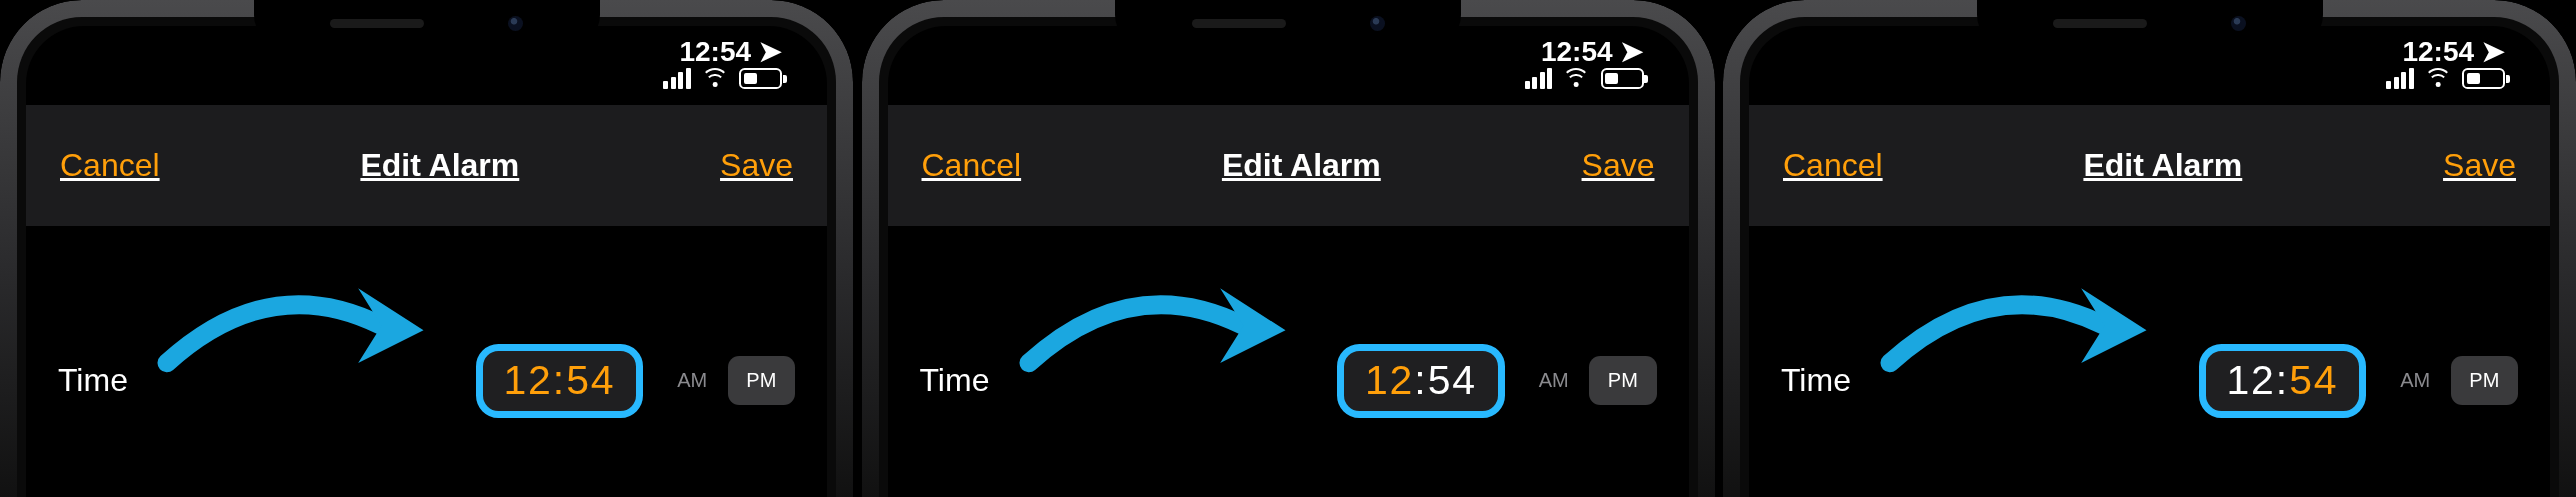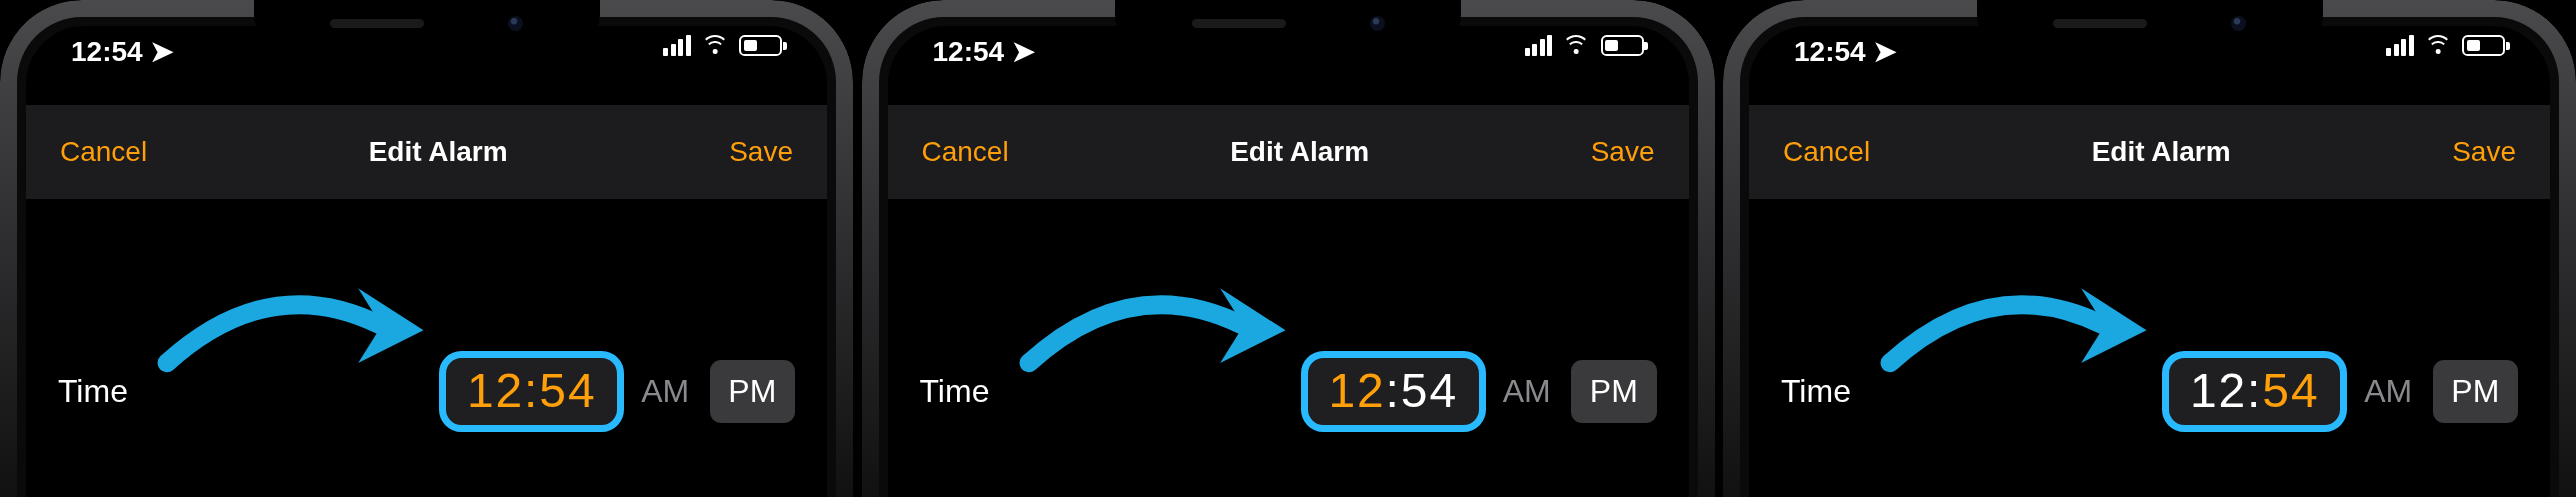--- a/index.html
+++ b/index.html
@@ -81,25 +81,26 @@
     background:radial-gradient(circle at 40% 35%, #2a3a55 0 2.8px, #0a1020 3.7px 100%);
     margin-left:37px;
   }
   
   .status-bar{
     position:absolute;
     top:9.4px; left:0; right:0;
     height:47px;
     display:flex;
     justify-content:space-between;
-    align-items:flex-start;
+    align-items:flex-end;
     padding:0 45px;
     z-index:2;
     font-weight:600;
     font-size:28px;
+    flex-direction:column;
   }
   .status-left{display:flex;align-items:center;gap:7.5px;}
   .status-right{display:flex;align-items:center;gap:11.2px;}
   .loc-arrow{display:inline-block; transform:rotate(0deg);}
   .signal-bars{display:flex;align-items:flex-end;gap:2.8px;height:20.6px;}
   .signal-bars span{width:4.7px;background:#fff;border-radius:0.9px;}
   .signal-bars span:nth-child(1){height:7.5px;}
   .signal-bars span:nth-child(2){height:12px;}
   .signal-bars span:nth-child(3){height:17px;}
   .signal-bars span:nth-child(4){height:20.6px;}
@@ -115,60 +116,61 @@
   .battery{
     position:relative;width:43px;height:20.6px;border:2.3px solid #fff;border-radius:5.6px;box-sizing:border-box;
   }
   .battery::after{content:"";position:absolute;right:-6.5px;top:4.7px;width:3.7px;height:8.4px;background:#fff;border-radius:0 1.9px 1.9px 0;}
   .battery i{position:absolute;left:2.8px;top:2.8px;bottom:2.8px;width:13px;background:#fff;border-radius:1.9px;}
 
   
   .nav{
     position:absolute;
     top:79px; left:0; right:0;
-    height:94px;
+    height:121px;
     background:var(--nav-bg);
     display:flex;
     align-items:center;
     justify-content:space-between;
     padding:0 34px;
-    font-size:28px;
+    font-size:32px;
+    text-decoration:underline;
   }
   .nav .cancel,.nav .save{color:var(--accent);}
   .nav .title{font-weight:600;color:#ffffff;}
 
   
   .row{
     position:absolute;
-    top:325px;
+    top:318px;
     left:0;right:0;
     display:flex;
     align-items:center;
     padding:0 32px 0 32px;
     font-size:32px;
-    gap:4px;
+    gap:21px;
   }
   .row .label{flex:0 0 auto;font-size:32px;}
   .row .spacer{flex:1;}
   .time-box{
     display:flex;
     align-items:baseline;
     background:#1f1f21;
     border:7.5px solid var(--highlight);
     border-radius:22.4px;
     padding:9.4px 20.6px;
-    font-size:48px;
+    font-size:41px;
     font-weight:400;
     letter-spacing:1.9px;
     font-variant-numeric:tabular-nums;
   }
   .time-box .hh,.time-box .mm,.time-box .colon{line-height:1;}
   .ampm{
     display:flex;align-items:flex-start;gap:7.5px;
-    font-size:32px;
+    font-size:20px;
   }
   .am{color:var(--muted);padding:13px 13px;}
   .pm{background:var(--pm-bg);color:#ffffff;padding:13px 18.7px;border-radius:11.2px;}
 
   
   .sel-orange{color:var(--accent);}
   .sel-white{color:#fff;}
 
   
   .arrow{

